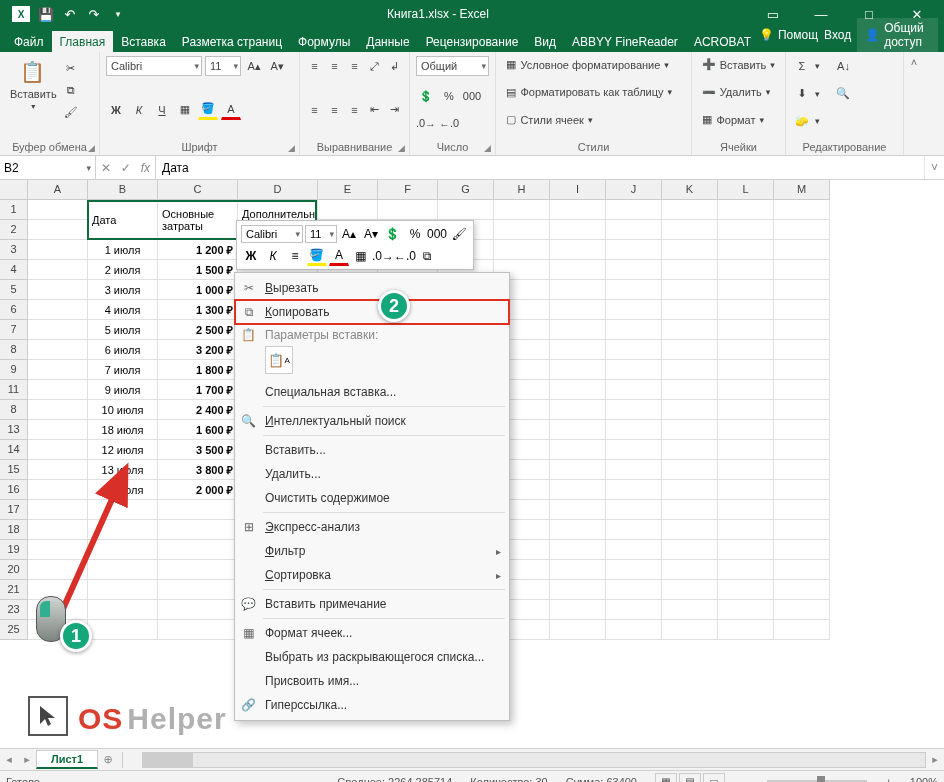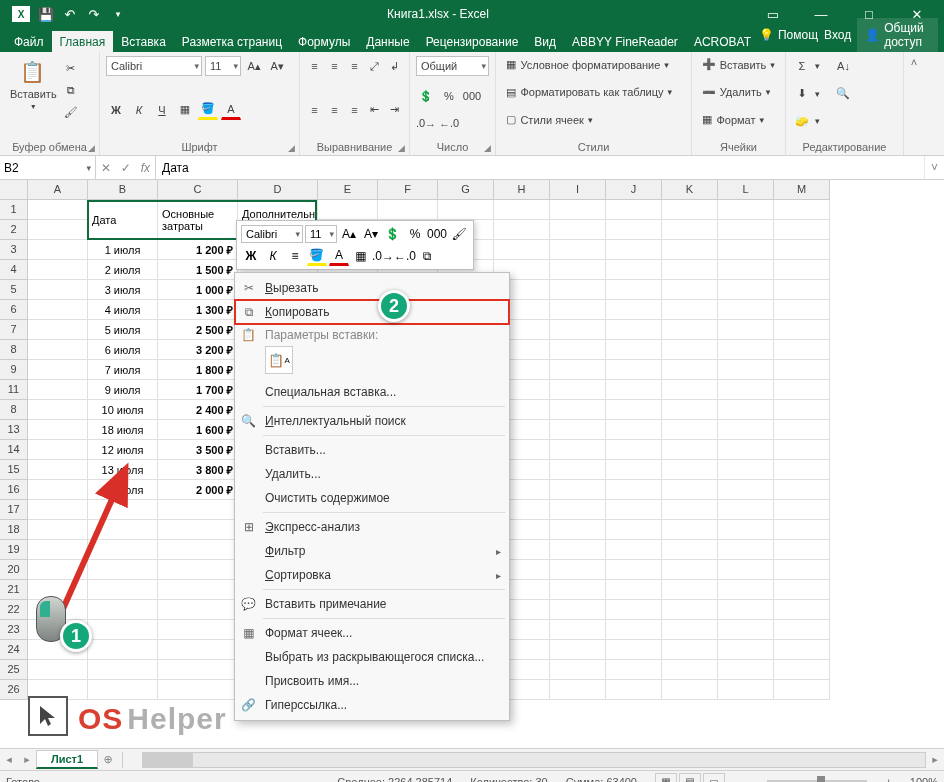--- a/index.html
+++ b/index.html
@@ -623,85 +623,37 @@
         <div class="cell" style="width:60px"></div>
         <div class="cell" style="width:56px"></div>
         <div class="cell" style="width:56px"></div>
         <div class="cell" style="width:56px"></div>
         <div class="cell" style="width:56px"></div>
         <div class="cell" style="width:56px"></div>
         <div class="cell" style="width:56px"></div>
         <div class="cell" style="width:56px"></div>
       </div>
       <div class="row">
-        <div class="rh">22</div>
+        <div class="rh">23</div>
         <div class="cell" style="width:60px"></div>
         <div class="cell" style="width:70px"></div>
         <div class="cell" style="width:80px"></div>
         <div class="cell" style="width:80px"></div>
         <div class="cell" style="width:60px"></div>
         <div class="cell" style="width:60px"></div>
         <div class="cell" style="width:56px"></div>
         <div class="cell" style="width:56px"></div>
         <div class="cell" style="width:56px"></div>
         <div class="cell" style="width:56px"></div>
         <div class="cell" style="width:56px"></div>
         <div class="cell" style="width:56px"></div>
         <div class="cell" style="width:56px"></div>
       </div>
       <div class="row">
-        <div class="rh">23</div>
-        <div class="cell" style="width:60px"></div>
-        <div class="cell" style="width:70px"></div>
-        <div class="cell" style="width:80px"></div>
-        <div class="cell" style="width:80px"></div>
-        <div class="cell" style="width:60px"></div>
-        <div class="cell" style="width:60px"></div>
-        <div class="cell" style="width:56px"></div>
-        <div class="cell" style="width:56px"></div>
-        <div class="cell" style="width:56px"></div>
-        <div class="cell" style="width:56px"></div>
-        <div class="cell" style="width:56px"></div>
-        <div class="cell" style="width:56px"></div>
-        <div class="cell" style="width:56px"></div>
-      </div>
-      <div class="row">
-        <div class="rh">24</div>
-        <div class="cell" style="width:60px"></div>
-        <div class="cell" style="width:70px"></div>
-        <div class="cell" style="width:80px"></div>
-        <div class="cell" style="width:80px"></div>
-        <div class="cell" style="width:60px"></div>
-        <div class="cell" style="width:60px"></div>
-        <div class="cell" style="width:56px"></div>
-        <div class="cell" style="width:56px"></div>
-        <div class="cell" style="width:56px"></div>
-        <div class="cell" style="width:56px"></div>
-        <div class="cell" style="width:56px"></div>
-        <div class="cell" style="width:56px"></div>
-        <div class="cell" style="width:56px"></div>
-      </div>
-      <div class="row">
         <div class="rh">25</div>
-        <div class="cell" style="width:60px"></div>
-        <div class="cell" style="width:70px"></div>
-        <div class="cell" style="width:80px"></div>
-        <div class="cell" style="width:80px"></div>
-        <div class="cell" style="width:60px"></div>
-        <div class="cell" style="width:60px"></div>
-        <div class="cell" style="width:56px"></div>
-        <div class="cell" style="width:56px"></div>
-        <div class="cell" style="width:56px"></div>
-        <div class="cell" style="width:56px"></div>
-        <div class="cell" style="width:56px"></div>
-        <div class="cell" style="width:56px"></div>
-        <div class="cell" style="width:56px"></div>
-      </div>
-      <div class="row">
-        <div class="rh">26</div>
         <div class="cell" style="width:60px"></div>
         <div class="cell" style="width:70px"></div>
         <div class="cell" style="width:80px"></div>
         <div class="cell" style="width:80px"></div>
         <div class="cell" style="width:60px"></div>
         <div class="cell" style="width:60px"></div>
         <div class="cell" style="width:56px"></div>
         <div class="cell" style="width:56px"></div>
         <div class="cell" style="width:56px"></div>
         <div class="cell" style="width:56px"></div>

